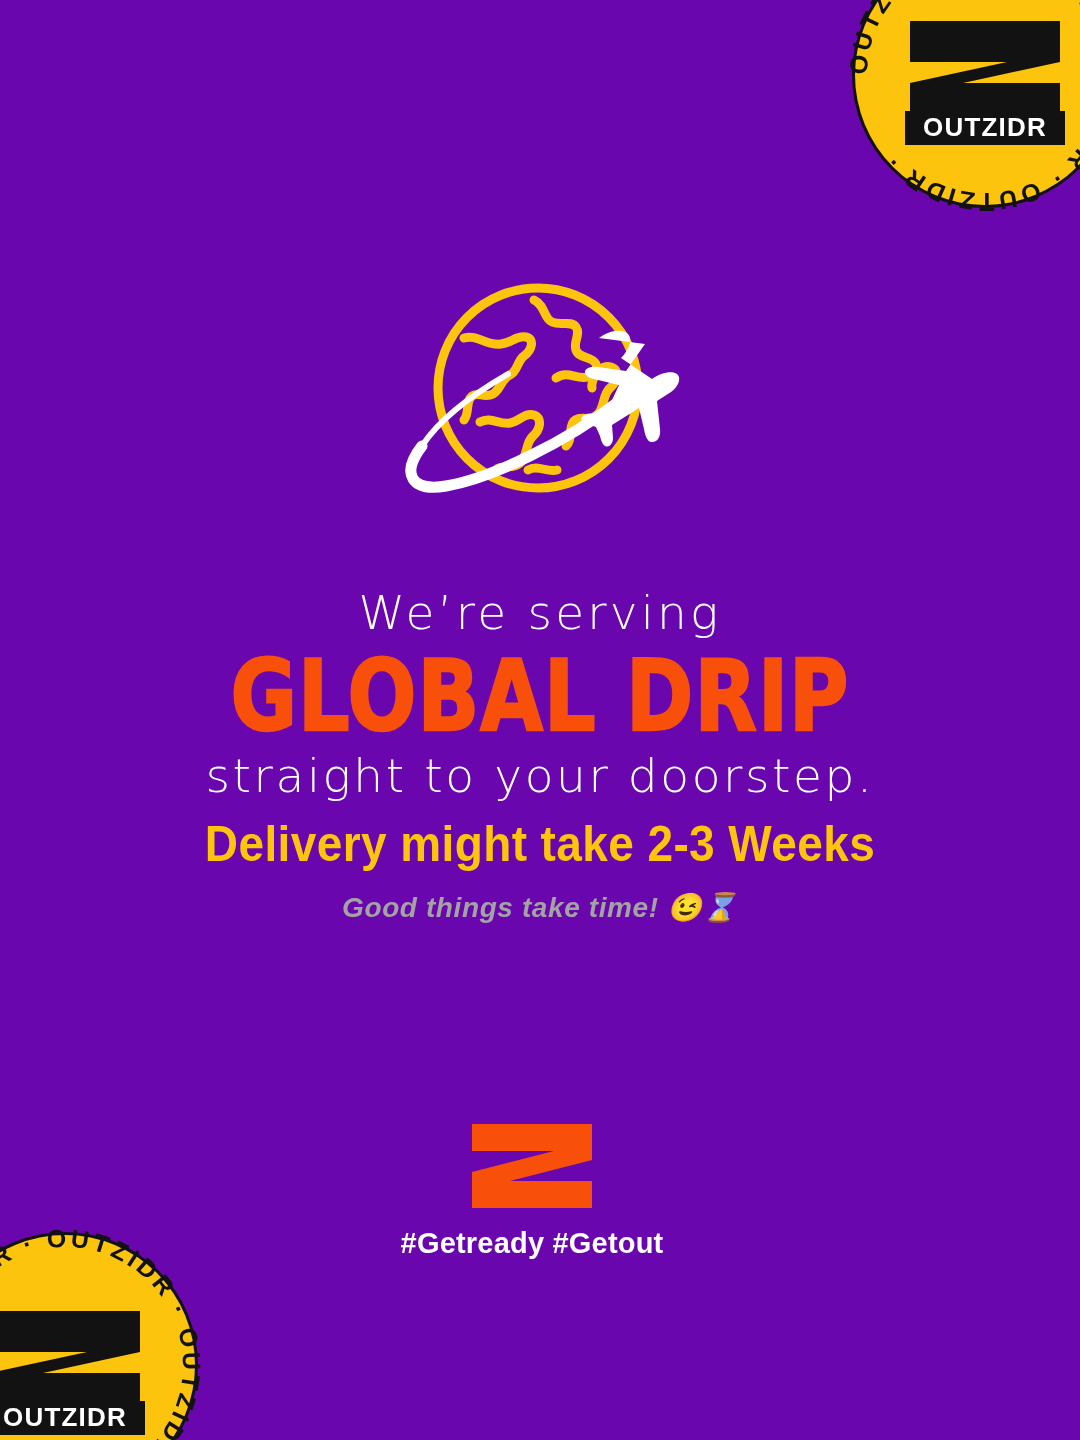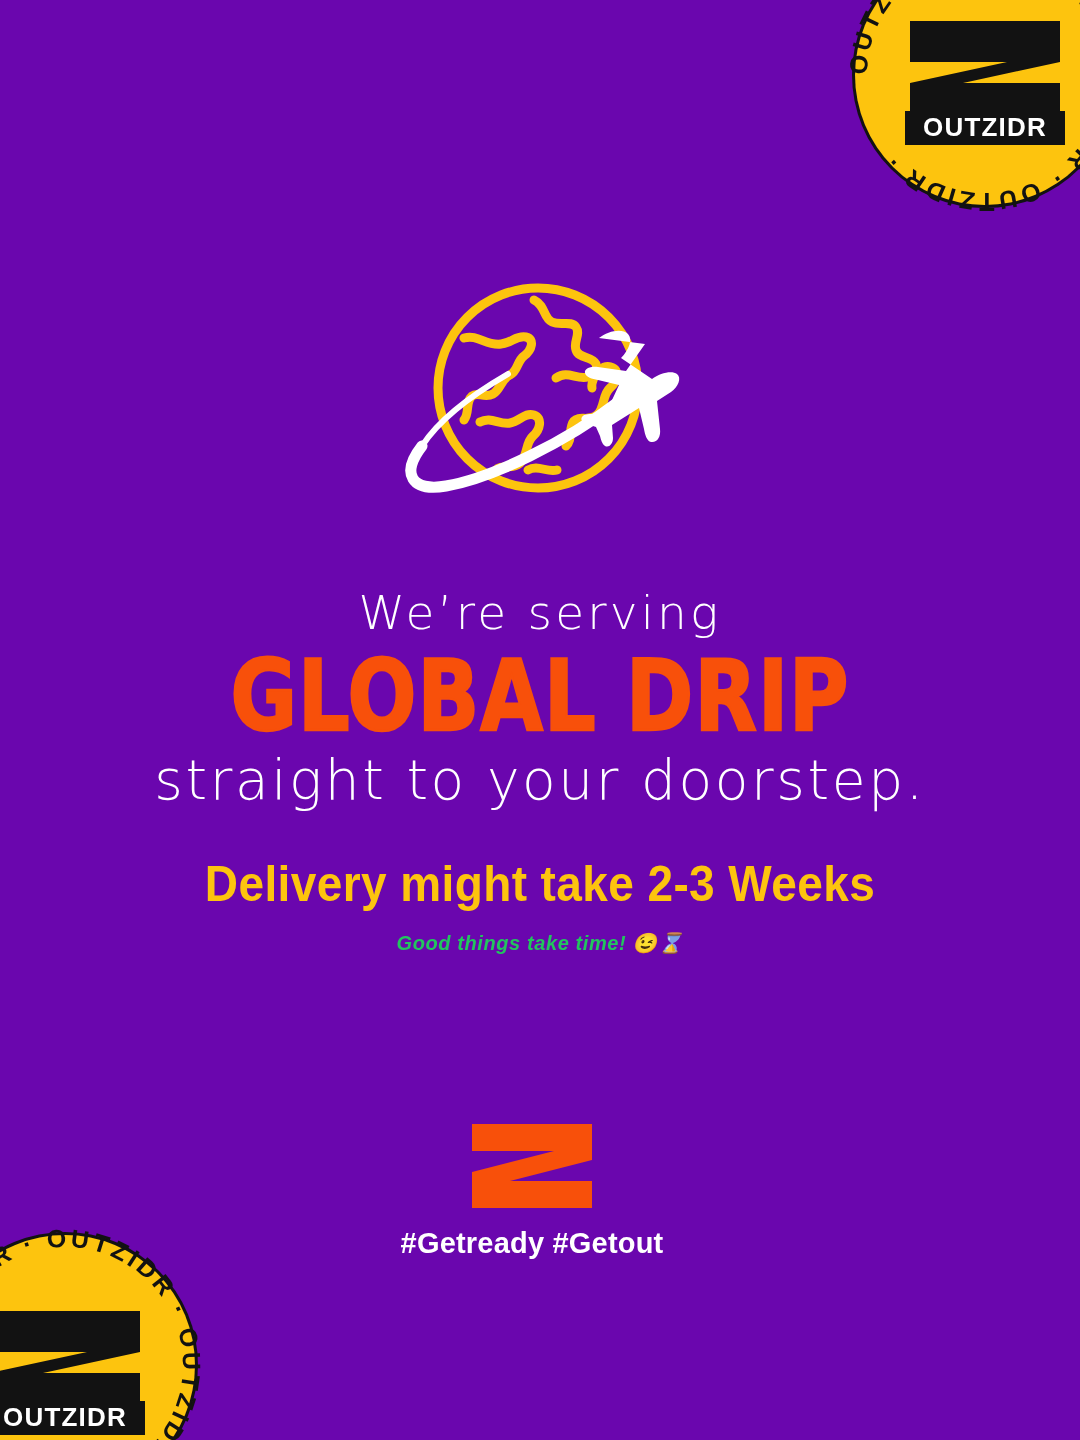--- a/index.html
+++ b/index.html
@@ -63,50 +63,49 @@
     margin-top:14px;
     margin-bottom:12px;
     font-family:"DejaVu Sans Condensed", "Liberation Sans Narrow", "Liberation Sans", sans-serif;
     transform:scaleX(1.06) scaleY(1.16);
     transform-origin:center center;
     -webkit-text-stroke:2px #f8500a;
   }
 
   #line-tail {
     color:#ffffff;
-    font-size:55px;
+    font-size:47px;
     font-weight:300;
     letter-spacing:2.6px;
     line-height:1.12;
     font-family:"DejaVu Sans", sans-serif;
     margin-top:8px;
   }
 
   
   #delivery-block {
     position:absolute;
     left:0; right:0;
     top:818px;
     text-align:center;
-    margin-top:40px;
   }
 
   #delivery-headline {
     color:#fdc40e;
     font-size:46px;
     font-weight:700;
     letter-spacing:0.4px;
     line-height:1.1;
     font-family:"Liberation Sans Narrow","Liberation Sans", sans-serif;
     transform:scaleY(1.1);
   }
 
   #delivery-subline {
-    color:#22c55e;
-    font-size:20px;
+    color:#a3a3a3;
+    font-size:28px;
     font-weight:700;
     font-style:italic;
     letter-spacing:0.6px;
     margin-top:22px;
     font-family:"Liberation Sans", sans-serif;
   }
 
   
   #footer-block {
     position:absolute;

